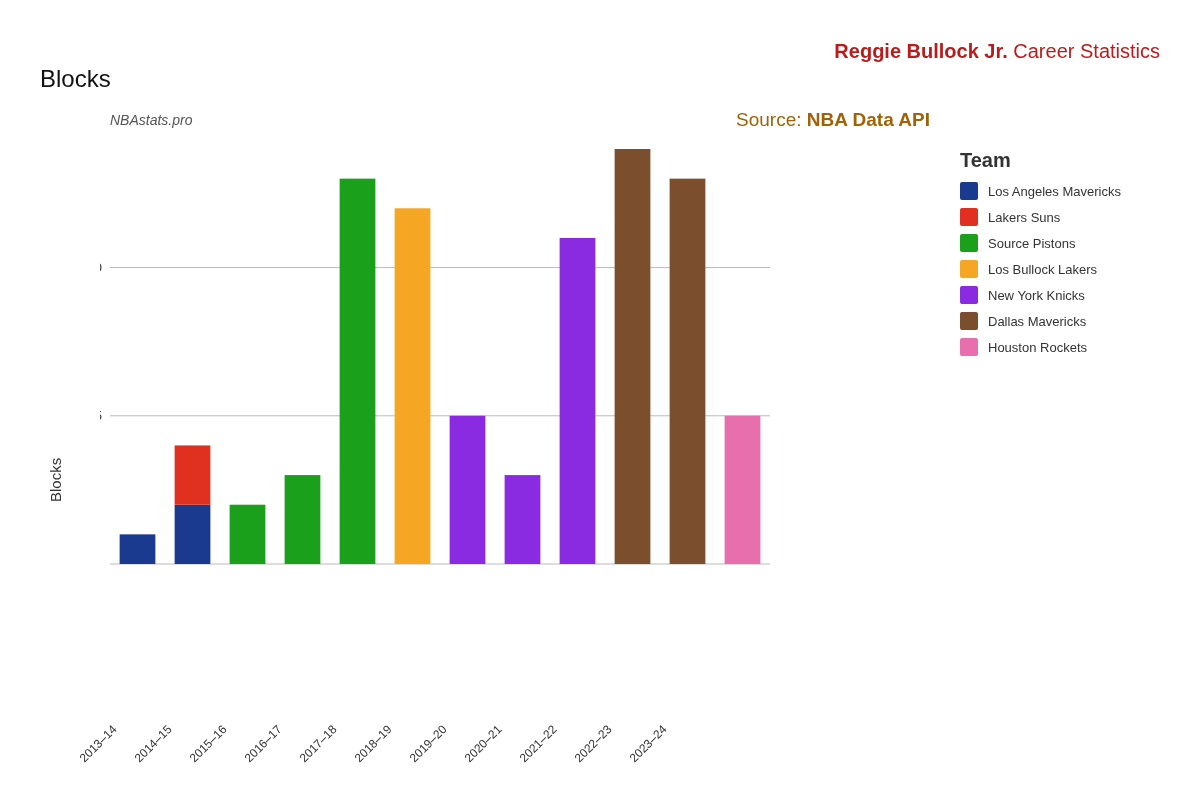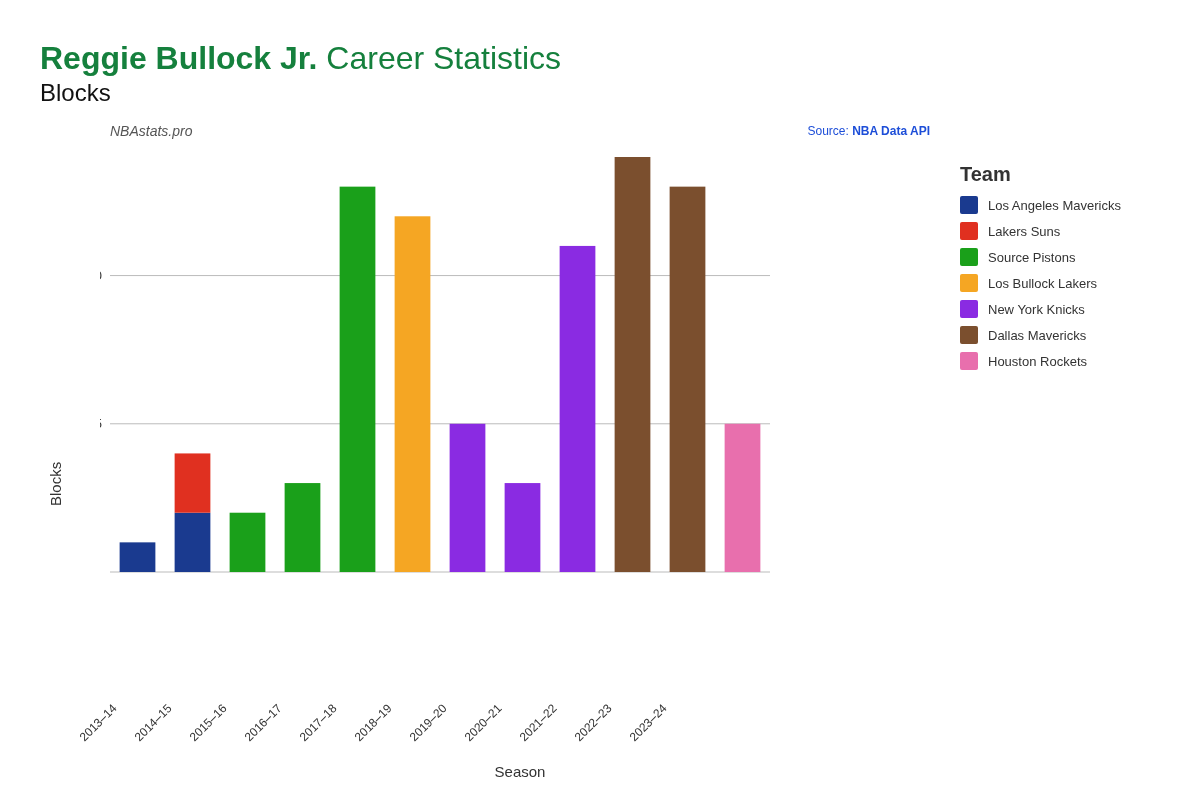--- a/index.html
+++ b/index.html
@@ -15,23 +15,24 @@
       width: 1200px;
       height: 800px;
       padding: 40px 40px 20px 40px;
       display: flex;
       flex-direction: column;
     }
     .title-area {
       margin-bottom: 6px;
     }
     .main-title {
-      font-size: 32px;
+      font-size: 20px;
       font-weight: 400;
-      color: #15803d;
+      color: #b91c1c;
+      text-align: right;
     }
     .main-title strong {
       font-weight: 700;
     }
     .subtitle {
       font-size: 24px;
       font-weight: 400;
       color: #111;
       margin-top: 2px;
     }
@@ -53,22 +54,22 @@
       margin-bottom: 8px;
       padding-left: 70px;
       padding-right: 10px;
     }
     .source-left {
       font-style: italic;
       font-size: 14px;
       color: #555;
     }
     .source-right {
-      font-size: 12px;
-      color: #1d4ed8;
+      font-size: 19px;
+      color: #a16207;
       text-align: center;
     }
     .source-right strong {
       font-weight: 700;
     }
     .graph-with-axes {
       flex: 1;
       display: flex;
       flex-direction: row;
     }
@@ -188,21 +189,20 @@
                 <text x="202.5" y="10" text-anchor="end" font-size="12" fill="#333" transform="rotate(-45, 202.5, 10)">2016–17</text>
                 <text x="257.5" y="10" text-anchor="end" font-size="12" fill="#333" transform="rotate(-45, 257.5, 10)">2017–18</text>
                 <text x="312.5" y="10" text-anchor="end" font-size="12" fill="#333" transform="rotate(-45, 312.5, 10)">2018–19</text>
                 <text x="367.5" y="10" text-anchor="end" font-size="12" fill="#333" transform="rotate(-45, 367.5, 10)">2019–20</text>
                 <text x="422.5" y="10" text-anchor="end" font-size="12" fill="#333" transform="rotate(-45, 422.5, 10)">2020–21</text>
                 <text x="477.5" y="10" text-anchor="end" font-size="12" fill="#333" transform="rotate(-45, 477.5, 10)">2021–22</text>
                 <text x="532.5" y="10" text-anchor="end" font-size="12" fill="#333" transform="rotate(-45, 532.5, 10)">2022–23</text>
                 <text x="587.5" y="10" text-anchor="end" font-size="12" fill="#333" transform="rotate(-45, 587.5, 10)">2023–24</text>
               </svg>
             </div>
-          <div class="x-axis-title">Season</div>
         </div>
       </div>
     </div>
 
     <div class="legend">
       <div class="legend-title">Team</div>
       <div id="legendItems">
           <div class="legend-item">
     <div class="legend-color" style="background:#1a3a8f"></div>
     <span class="legend-label">Los Angeles Mavericks</span>

